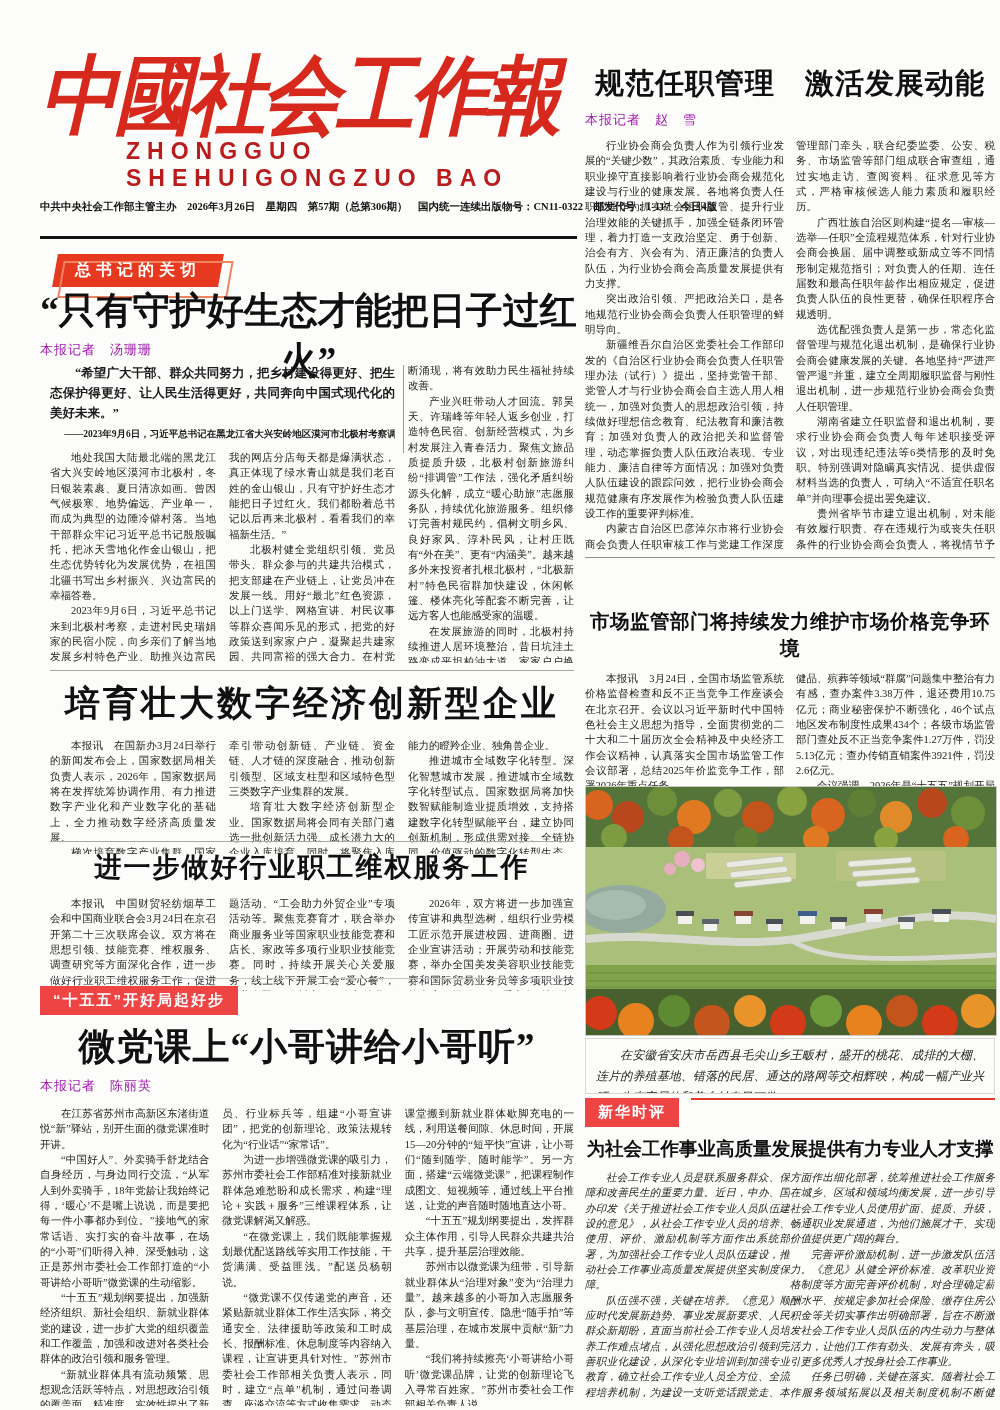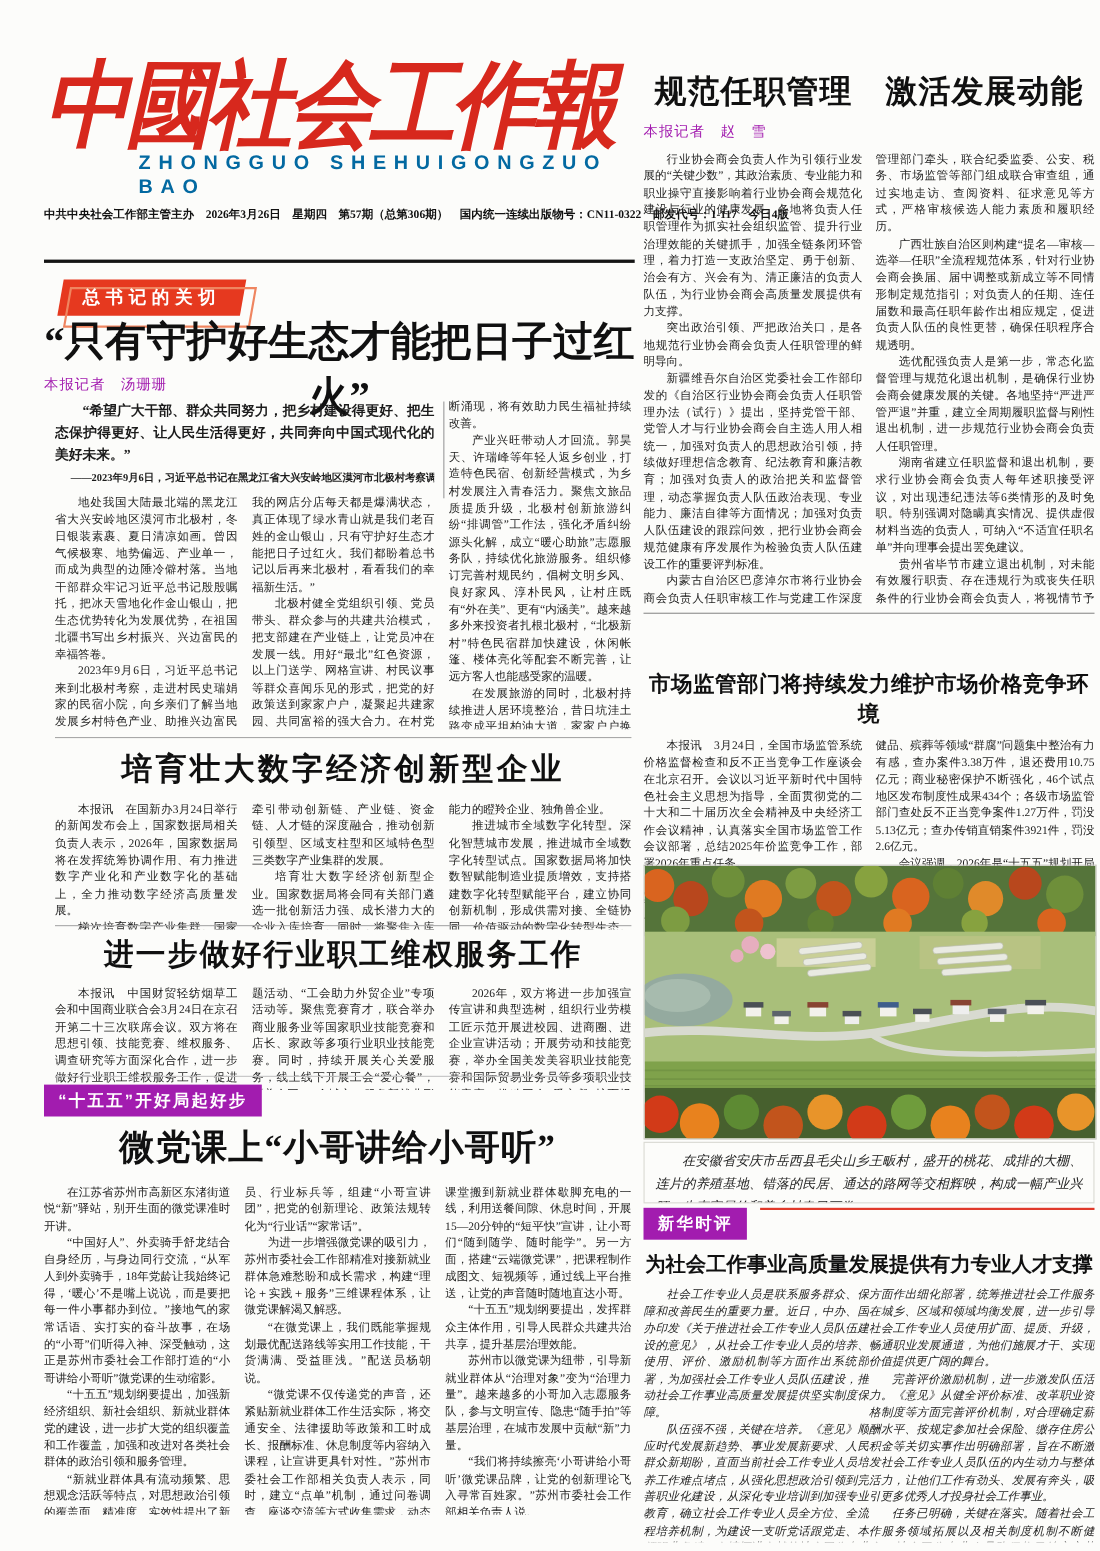--- a/index.html
+++ b/index.html
@@ -4,60 +4,60 @@
 <style>
   html,body{margin:0;padding:0;}
   body{
     width:1000px;height:1410px;position:relative;background:#fcfcfa;
     font-family:"Liberation Serif","DejaVu Serif",serif;color:#1b1b1b;overflow:hidden;
   }
   
   #masthead{position:absolute;left:40px;top:50px;width:537px;height:186px;border-bottom:3px solid #141414;}
   .m-title{font-size:78px;font-weight:bold;font-style:italic;color:#d7281d;letter-spacing:-4px;
     line-height:1.08;white-space:nowrap;transform:scaleY(1.1);transform-origin:left top;}
-  .m-pinyin{color:#0369a1;font-weight:bold;font-size:18px;letter-spacing:7px;margin:4px 0 0 86px;
+  .m-pinyin{color:#b91c1c;font-weight:bold;font-size:23px;letter-spacing:7px;margin:4px 0 0 86px;
     font-family:"Liberation Sans","DejaVu Sans",sans-serif;}
   .m-info{font-size:10.5px;font-weight:bold;margin-top:8px;white-space:nowrap;color:#111;}
   
   .hrule{position:absolute;height:1px;background:#a8a8a8;}
   .sec-head{font-weight:900;text-align:center;font-family:"Liberation Serif",serif;color:#101010;}
   .byline{text-align:left;font-size:13px;letter-spacing:1px;color:#a21caf;}
   .cols{display:flex;gap:13px;overflow:hidden;}
   .col{flex:1;font-size:10.5px;line-height:1.46;overflow:hidden;text-align:justify;color:#232323;}
   .col p{margin:0;text-indent:2em;text-align:justify;}
   .cont p:first-child{text-indent:0;}
   
   .badge-skew{display:inline-block;position:relative;background:#e6391f;color:#fff;font-weight:bold;
     font-size:16px;letter-spacing:5px;padding:6px 20px;transform:skewX(-10deg);
     font-family:"Liberation Sans","DejaVu Sans",sans-serif;}
   .badge-skew::after{content:"";position:absolute;left:7px;top:7px;width:100%;height:100%;
     border:2px solid #ef8560;z-index:-1;}
   .badge-skew>span{display:inline-block;transform:skewX(10deg);}
-  .badge-rect{display:inline-block;background:#a21caf;color:#fff;font-weight:bold;font-size:15px;
+  .badge-rect{display:inline-block;background:#ef4444;color:#fff;font-weight:bold;font-size:15px;
     letter-spacing:2px;padding:5px 13px;font-family:"Liberation Sans","DejaVu Sans",sans-serif;}
   
   #lead-badge{position:absolute;left:55px;top:254px;}
   #lead-headline{position:absolute;left:40px;top:286px;width:537px;font-size:37px;letter-spacing:0px;}
   #lead-byline{position:absolute;left:40px;top:341px;width:537px;}
   #lead-body{position:absolute;left:50px;top:363px;width:524px;height:300px;display:flex;gap:13px;overflow:hidden;}
   .lead-left{width:345px;display:flex;flex-direction:column;overflow:hidden;}
   .lead-quote{font-weight:bold;font-size:12.5px;line-height:1.6;text-indent:2em;text-align:justify;}
   .lead-quote-src{font-weight:bold;font-size:9.5px;margin:5px 0 9px;white-space:nowrap;overflow:hidden;text-indent:1.5em;}
   .lead-cols{display:flex;gap:13px;flex:1;overflow:hidden;}
   #lead-vrule{position:absolute;left:353px;top:2px;width:1px;height:88px;background:#9a9a9a;}
   
   #digital{position:absolute;left:50px;top:680px;width:524px;}
-  #digital .sec-head{font-size:28px;letter-spacing:3px;}
+  #digital .sec-head{font-size:35px;letter-spacing:3px;}
   #digital .cols{margin-top:11px;height:116px;}
   #labor{position:absolute;left:50px;top:849px;width:524px;}
   #labor .sec-head{font-size:27px;letter-spacing:2px;}
   #labor .cols{margin-top:11px;height:95px;}
   
   #party{position:absolute;left:40px;top:986px;width:534px;}
-  #party .sec-head{font-size:32px;letter-spacing:1px;margin-top:7px;}
+  #party .sec-head{font-size:37px;letter-spacing:1px;margin-top:7px;}
   #party .byline{margin-top:5px;}
   #party .cols{margin-top:11px;height:300px;}
   
   #regulation{position:absolute;left:585px;top:64px;width:410px;}
   #regulation .sec-head{font-size:29px;letter-spacing:1px;}
   #regulation .byline{margin-top:7px;}
   #regulation .cols{margin-top:9px;height:414px;gap:12px;}
   #market{position:absolute;left:585px;top:566px;width:410px;}
   #market .sec-head{font-size:19.5px;letter-spacing:0.5px;
     font-family:"Liberation Sans","DejaVu Sans",sans-serif;margin-top:42px;}
@@ -143,20 +143,21 @@
     <div class="col">
         <p>2026年，双方将进一步加强宣传宣讲和典型选树，组织行业劳模工匠示范开展进校园、进商圈、进企业宣讲活动；开展劳动和技能竞赛，举办全国美发美容职业技能竞赛和国际贸易业务员等多项职业技能竞赛；推动工会“爱心餐”扩面提质，开展工会“爱心理发”等服务新就业形态劳动者工作，持续推进提升清洁行业规范化水平，并联合开展相关调查研究等。（马　越）</p>
       </div>
   </div>
 </div>
 <div class="hrule" style="left:50px;top:978px;width:524px;background:#c4c4c4;"></div>
 
 <div id="party">
   <div class="badge-rect">“十五五”开好局起好步</div>
   <div class="sec-head">微党课上“小哥讲给小哥听”</div>
+  <div class="byline">本报记者　陈丽英</div>
   <div class="cols">
     <div class="col">
         <p>在江苏省苏州市高新区东渚街道悦“新”驿站，别开生面的微党课准时开讲。</p>
         <p>“中国好人”、外卖骑手舒龙结合自身经历，与身边同行交流，“从军人到外卖骑手，18年党龄让我始终记得，‘暖心’不是嘴上说说，而是要把每一件小事都办到位。”接地气的家常话语、实打实的奋斗故事，在场的“小哥”们听得入神、深受触动，这正是苏州市委社会工作部打造的“小哥讲给小哥听”微党课的生动缩影。</p>
         <p>“十五五”规划纲要提出，加强新经济组织、新社会组织、新就业群体党的建设，进一步扩大党的组织覆盖和工作覆盖，加强和改进对各类社会群体的政治引领和服务管理。</p>
         <p>“新就业群体具有流动频繁、思想观念活跃等特点，对思想政治引领的覆盖面、精准度、实效性提出了新要求。”苏州市委社会工作部相关负责人表示，“我们创新开设‘小哥讲给小哥听’微党课，以舒龙等优秀新就业群体为标杆，让身边人讲身边事、用身边事育身边人，推动党的声音直达新就业群体。”</p>
       </div>
     <div class="col cont">
         <p>员、行业标兵等，组建“小哥宣讲团”，把党的创新理论、政策法规转化为“行业话”“家常话”。</p>
         <p>为进一步增强微党课的吸引力，苏州市委社会工作部精准对接新就业群体急难愁盼和成长需求，构建“理论＋实践＋服务”三维课程体系，让微党课解渴又解惑。</p>

